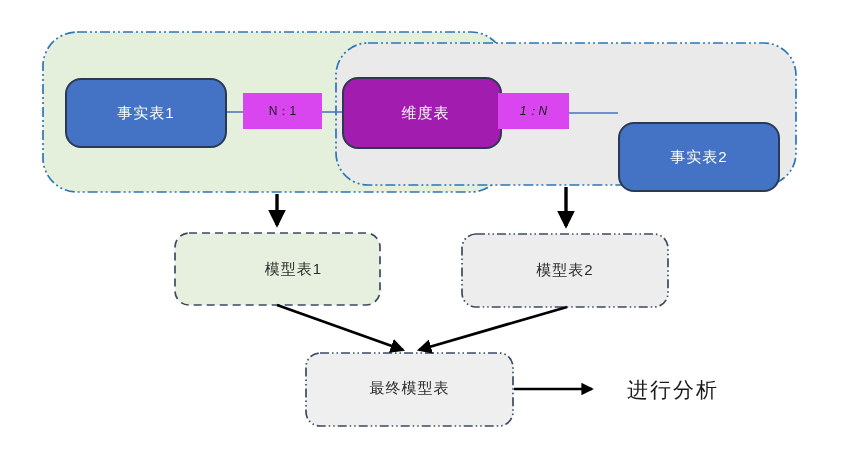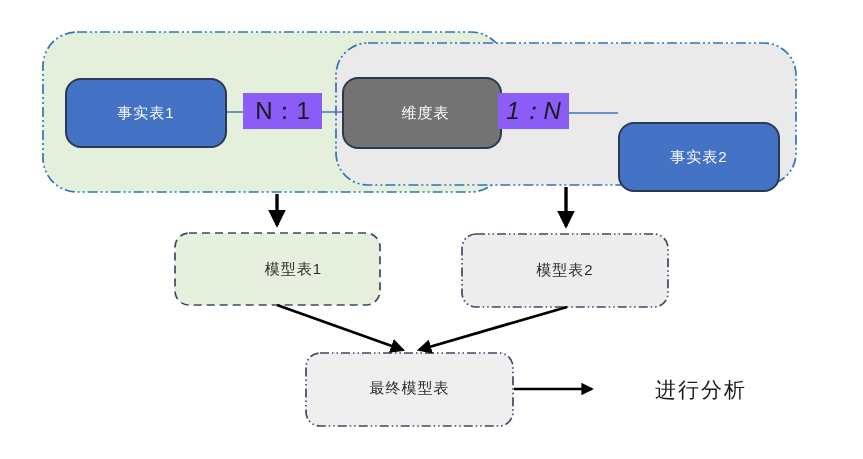--- a/index.html
+++ b/index.html
@@ -28,41 +28,40 @@
     box-sizing: border-box;
     font-size: 15px;
     letter-spacing: 1px;
   }
   .solid-node {
     border: 2px solid #2b3a52;
     border-radius: 16px;
     color: #ffffff;
   }
   .fact-node   { background: #4472c4; }
-  .dim-node    { background: #737373; padding-left: 7px; }
+  .dim-node    { background: #a21caf; padding-left: 7px; }
   .model-label {
     color: #2b2b2b;
     background: transparent;
   }
   .relation-label {
     position: absolute;
     display: flex;
     align-items: center;
     justify-content: center;
-    background: #8b5cf6;
+    background: #d946ef;
     color: #1a1a1a;
-    font-size: 24px;
+    font-size: 12px;
   }
   .analysis-text {
     position: absolute;
     color: #1a1a1a;
     font-size: 21px;
     letter-spacing: 2px;
     white-space: nowrap;
-    margin-left: 28px;
   }
 </style>
 </head>
 <body>
 
 <div class="canvas">
 
   <svg width="863" height="459" viewBox="0 0 863 459">
     <defs>
       <marker id="arrowhead" viewBox="0 0 10 10" refX="8.5" refY="5" markerWidth="5.2" markerHeight="5.2" orient="auto-start-reverse">

